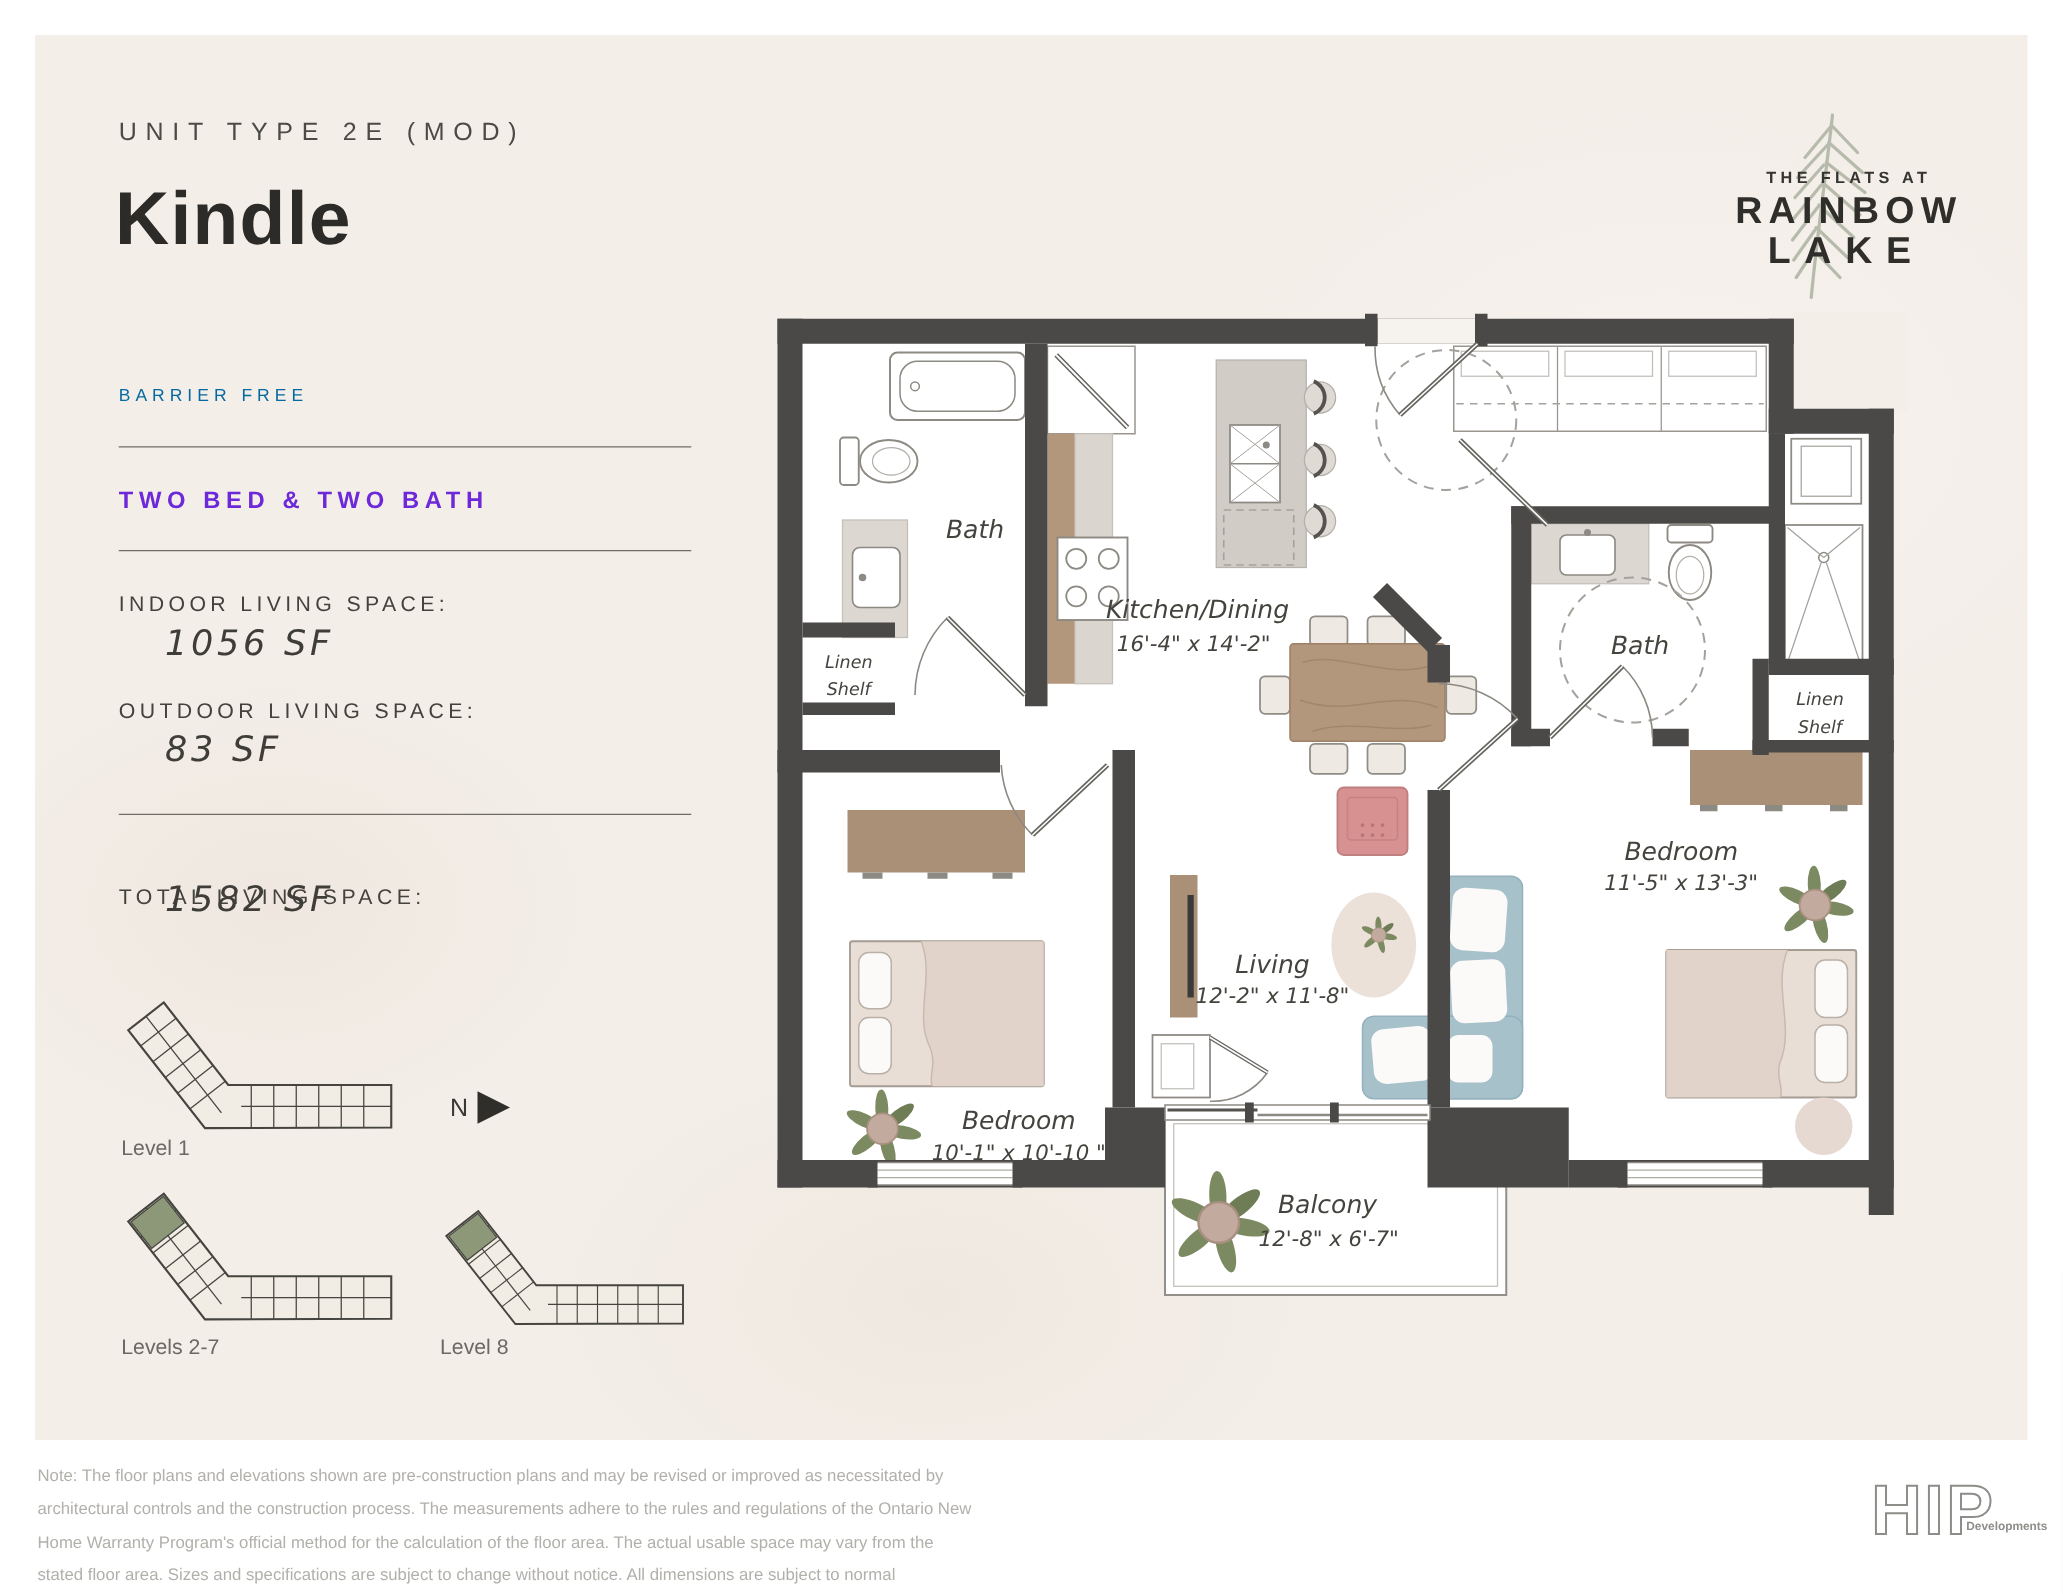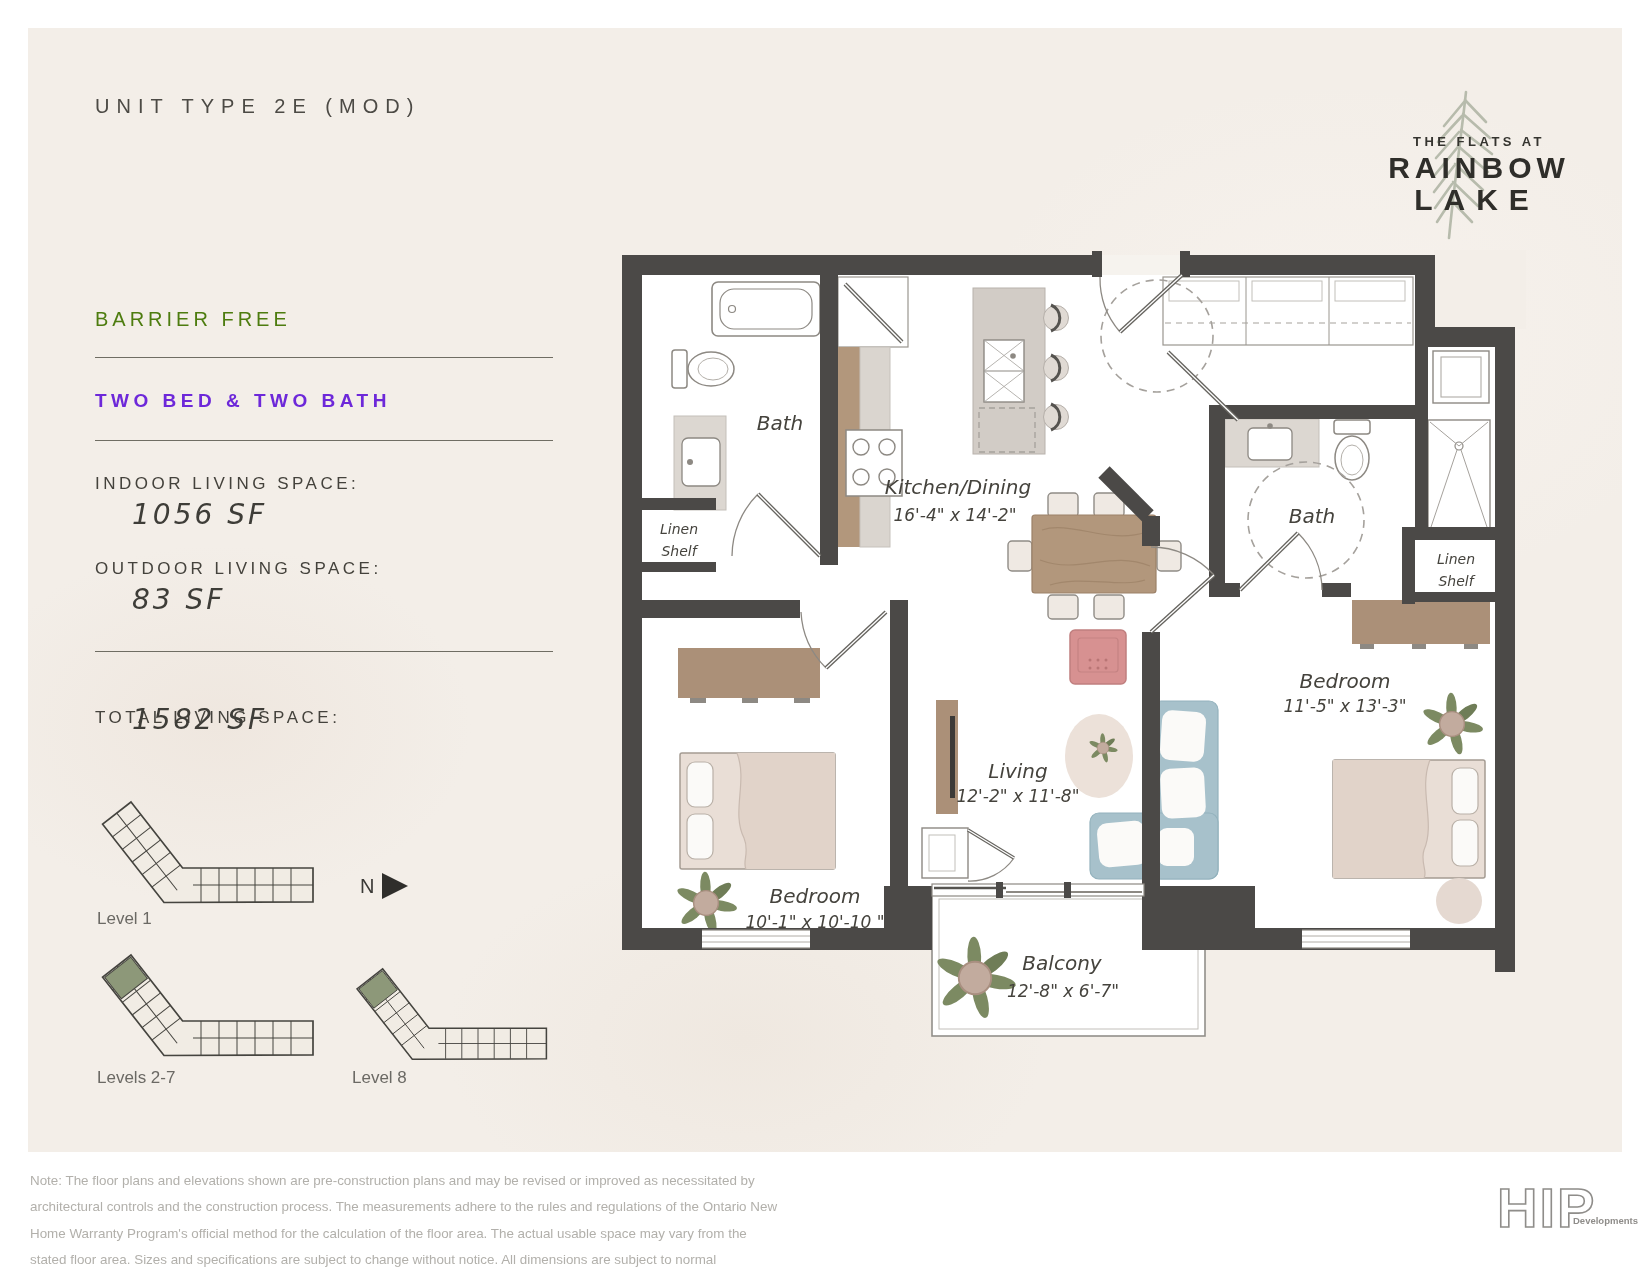--- a/index.html
+++ b/index.html
@@ -7,37 +7,38 @@
           font-family:"Liberation Sans",sans-serif;}
   .canvas{position:absolute;left:28px;top:28px;width:1594px;height:1124px;
           background:
             radial-gradient(420px 300px at 12% 62%, #efe7df 0%, rgba(239,231,223,0) 60%),
             radial-gradient(560px 400px at 82% 28%, #f7f2ed 0%, rgba(247,242,237,0) 65%),
             radial-gradient(500px 320px at 45% 90%, #efe8e0 0%, rgba(239,232,224,0) 60%),
             #f3eee8;}
   .abs{position:absolute;}
   .unit-type{left:95px;top:95px;font-size:20px;letter-spacing:7px;color:#4c4a45;font-weight:400;}
   .unit-name{left:92px;top:140px;font-size:60px;font-weight:700;color:#2c2b28;letter-spacing:1px;}
-  .feature{left:95px;top:308px;font-size:20px;letter-spacing:4px;color:#4d7c0f;}
+  .feature{left:95px;top:308px;font-size:14px;letter-spacing:4px;color:#0369a1;}
   .rule{left:95px;width:458px;height:1px;background:#6f6d63;}
   .config{left:95px;top:390px;font-size:19px;letter-spacing:4.5px;font-weight:700;color:#6d28d9;}
   .spec-label{left:95px;font-size:17px;letter-spacing:3.5px;color:#44423c;font-weight:400;}
   .hand{font-family:"DejaVu Sans",sans-serif;font-style:italic;color:#3e3d38;}
   .spec-value{left:97px;font-size:28px;letter-spacing:3px;margin-left:35px;}
   .note{left:30px;top:1168px;width:756px;font-size:13.4px;line-height:26.3px;color:#b2b0ab;}
   svg text{font-family:"Liberation Sans",sans-serif;}
   svg .lbl{font-family:"DejaVu Sans",sans-serif;font-style:italic;fill:#45433d;}
 </style>
 </head>
 <body>
 
 <div class="screen">
   <div class="canvas"></div>
 
   <div class="abs unit-type">UNIT TYPE 2E (MOD)</div>
+  <div class="abs unit-name">Kindle</div>
 
   <svg class="abs" style="left:1320px;top:85px;" width="300" height="160" viewBox="1320 85 300 160">
     <g stroke="#b7bbac" stroke-width="2.6" fill="none" stroke-linecap="round">
       <path d="M1466,92 C1462,130 1454,185 1449,238"></path>
       <path d="M1464,102 L1444,126"></path>
         <path d="M1465,100 L1486,122"></path>
       <path d="M1462,116 L1438,142"></path>
         <path d="M1463,114 L1490,138"></path>
       <path d="M1459,132 L1436,158"></path>
         <path d="M1461,130 L1492,154"></path>

